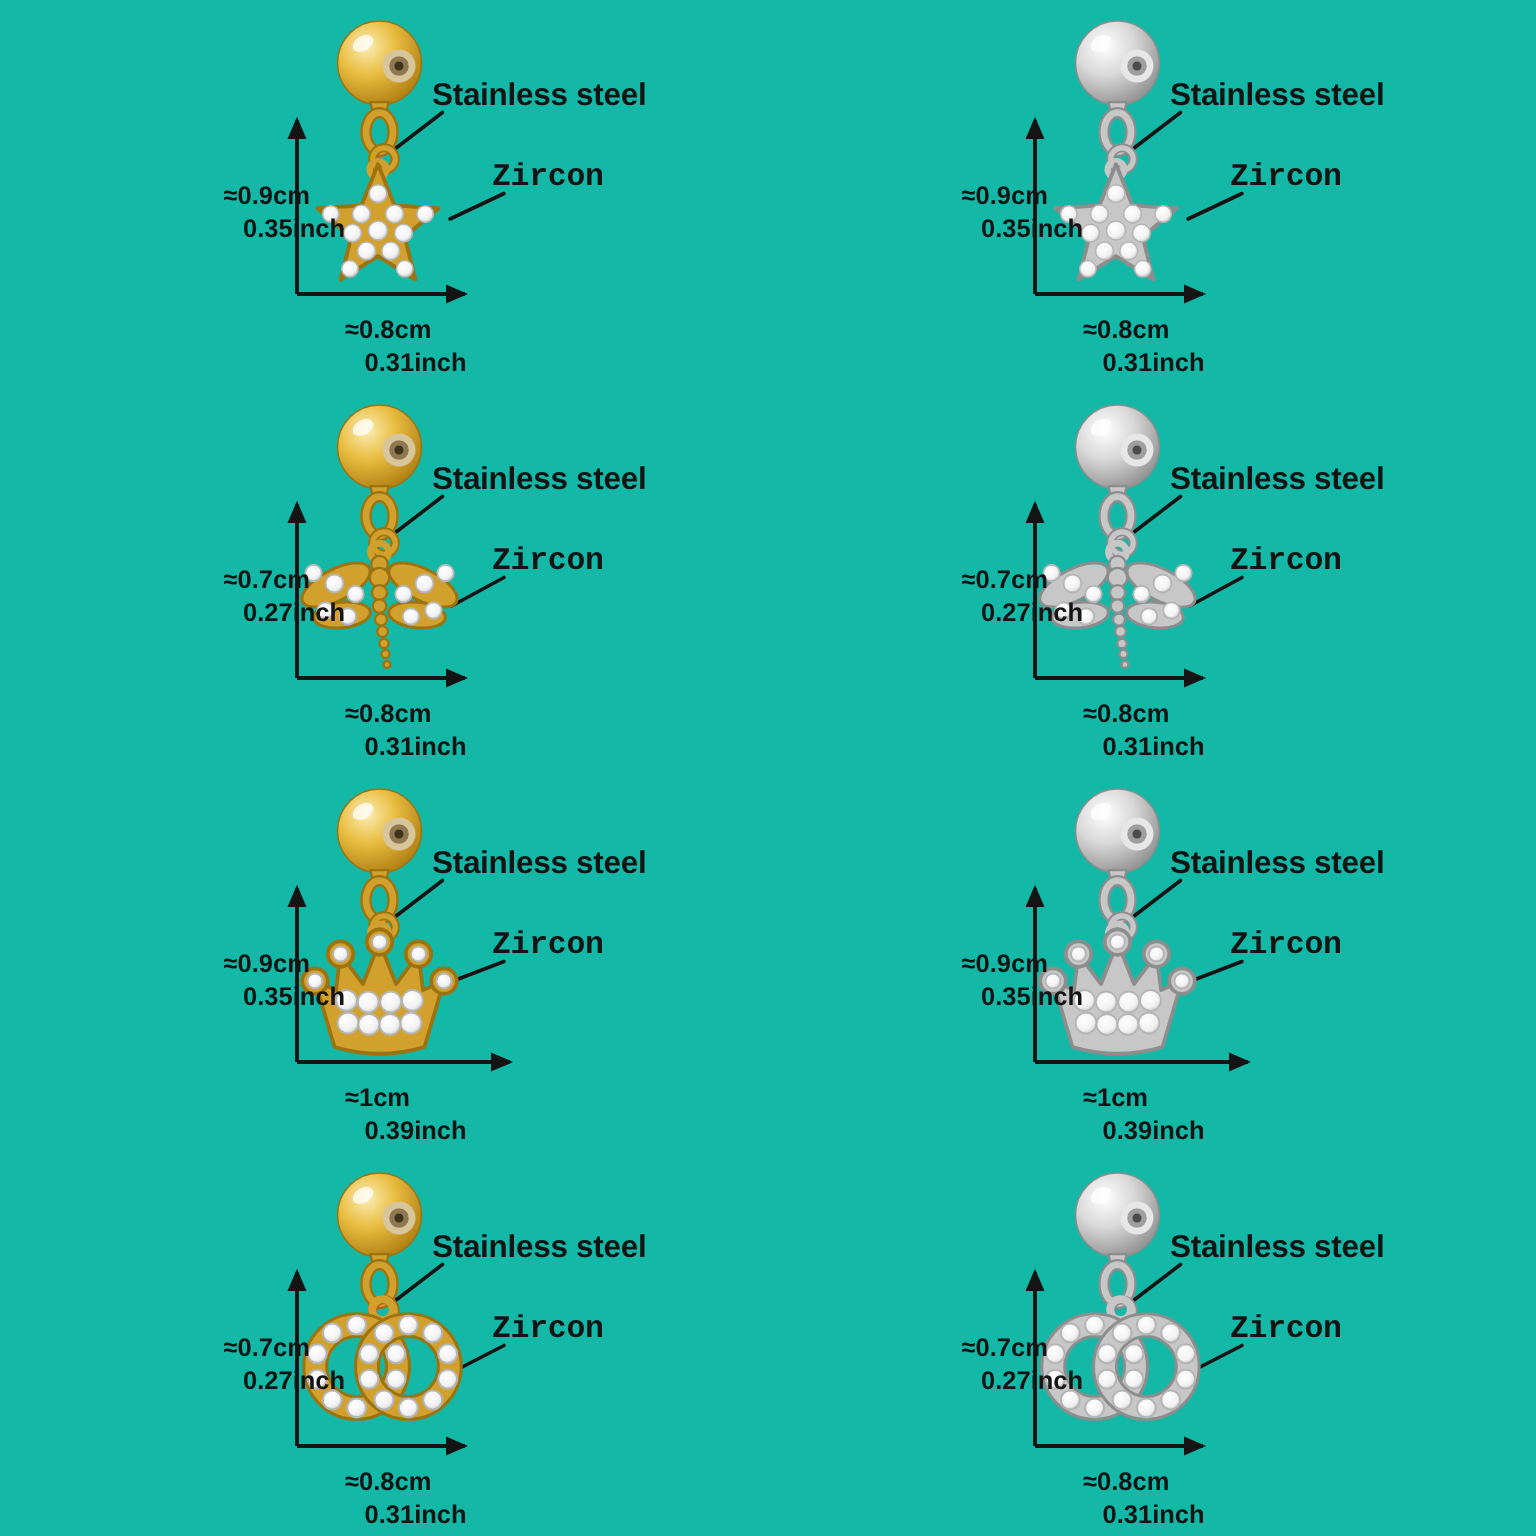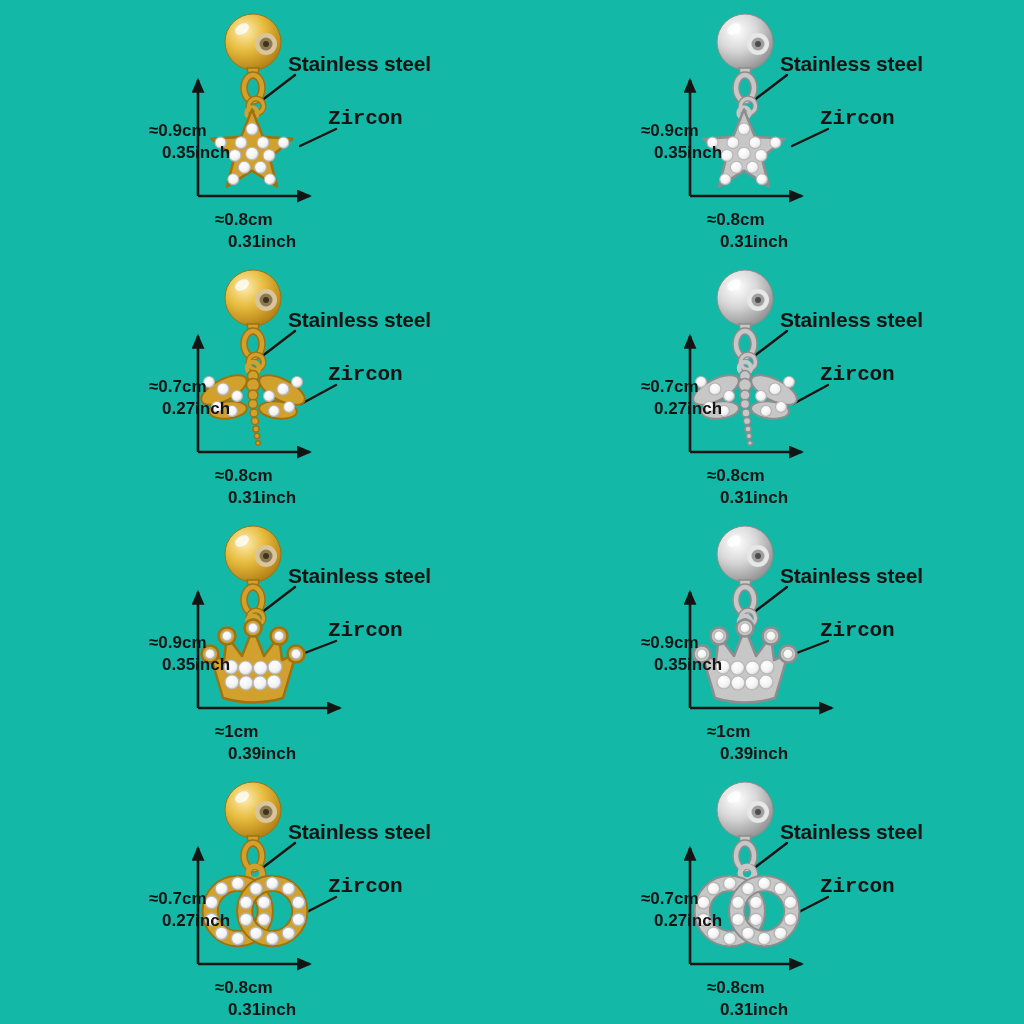--- a/index.html
+++ b/index.html
@@ -12,21 +12,21 @@
   .leader { stroke:#141414; stroke-width:2.4; stroke-linecap:round; }
   .steel-label, .zircon-label {
     position:absolute; font-weight:700; color:#141414; font-size:21px;
     letter-spacing:-0.2px; white-space:nowrap;
   }
   .steel-label { left:288px; top:52px; }
   .zircon-label { left:328px; top:107px;font-family:Liberation Mono, monospace; }
   .dim { position:absolute; font-weight:700; color:#141414; font-size:17px; line-height:22px; white-space:nowrap; }
   .dim div:nth-child(2) { margin-left:13px; }
   .dim-h { left:106px; top:120px;margin-left:43px; }
-  .dim-w { left:215px; top:209px; }
+  .dim-w { left:230px; top:209px; }
   .gold   { --m1:#d2a02c; --m2:#9c7310; --h1:#d8c59c; --h2:#8d7950; --h3:#3f331d; }
   .silver { --m1:#c7c7c7; --m2:#8d8d8d; --h1:#e7e7e7; --h2:#9f9f9f; --h3:#4c4c4c; }
   .bead { stroke:var(--m2); stroke-width:1; }
 </style>
 </head>
 <body>
 
 <svg width="0" height="0" style="position:absolute" aria-hidden="true">
   <defs>
     <radialGradient id="bgGold" cx="35%" cy="30%" r="78%">

